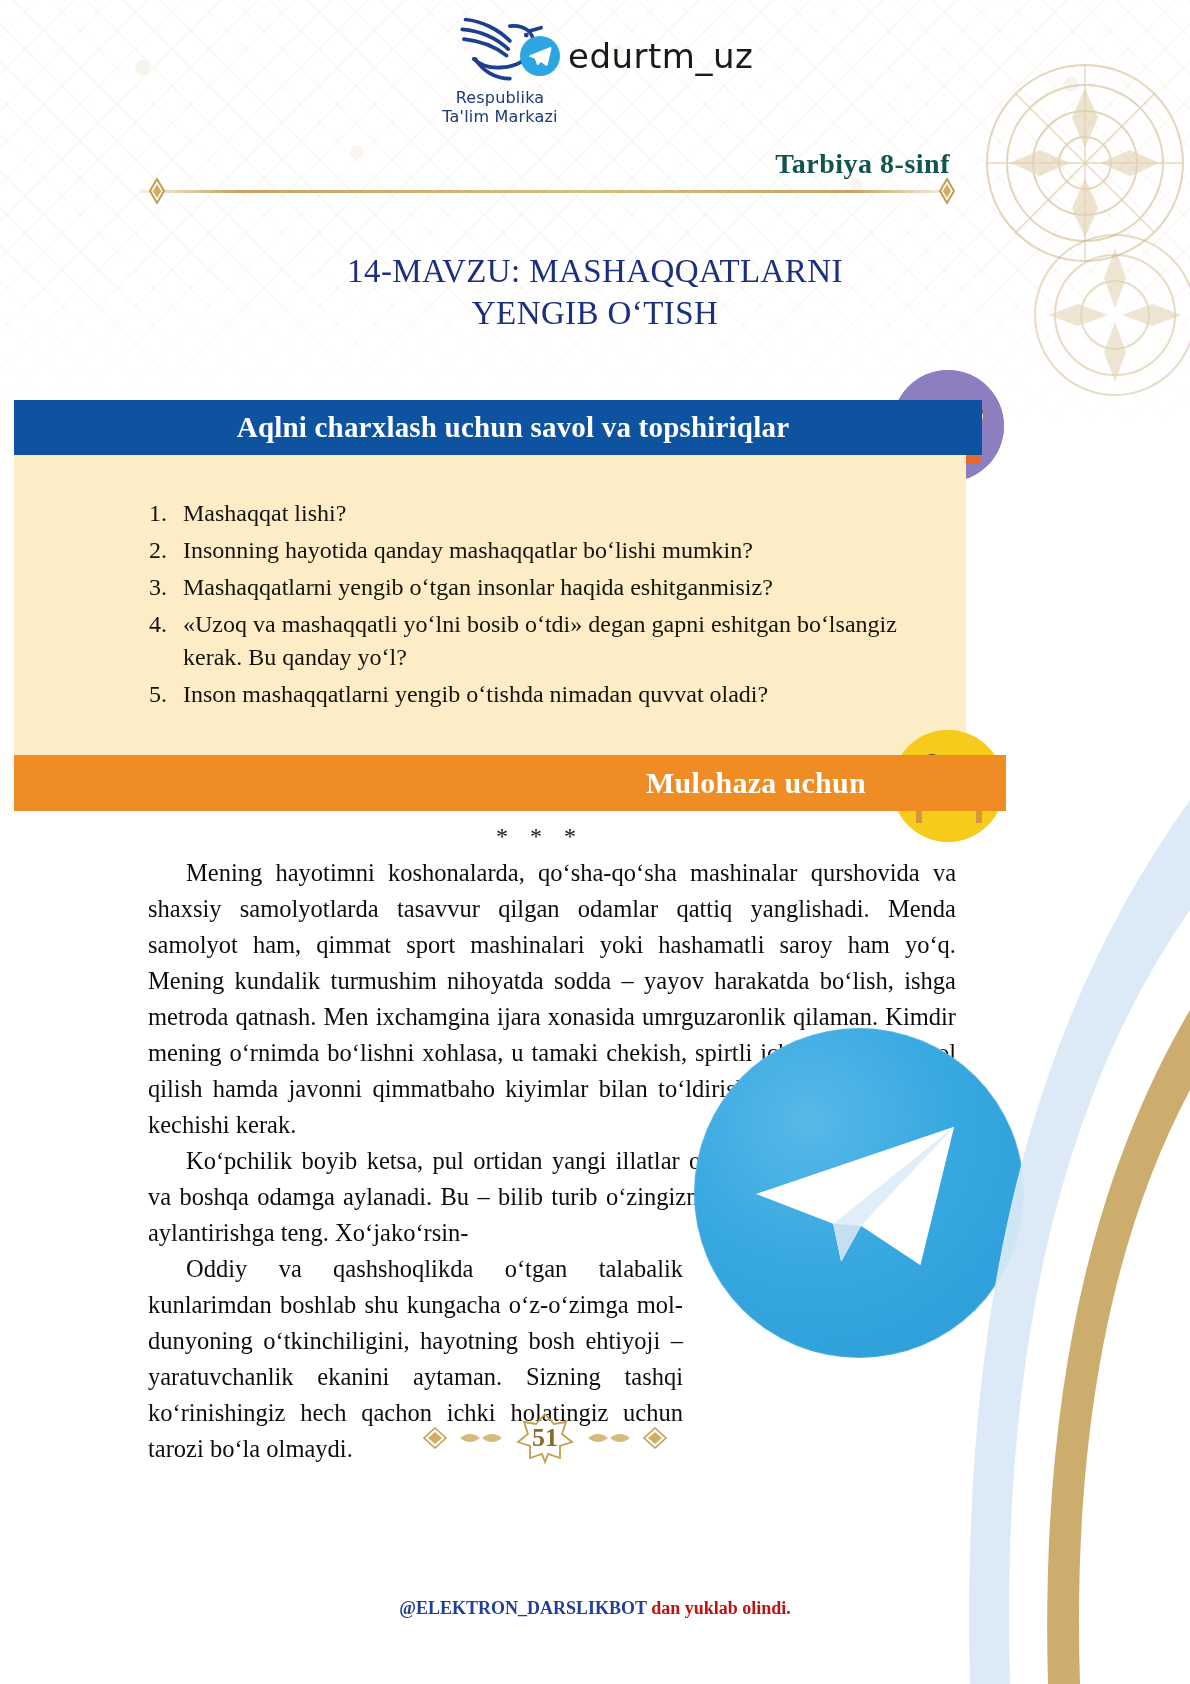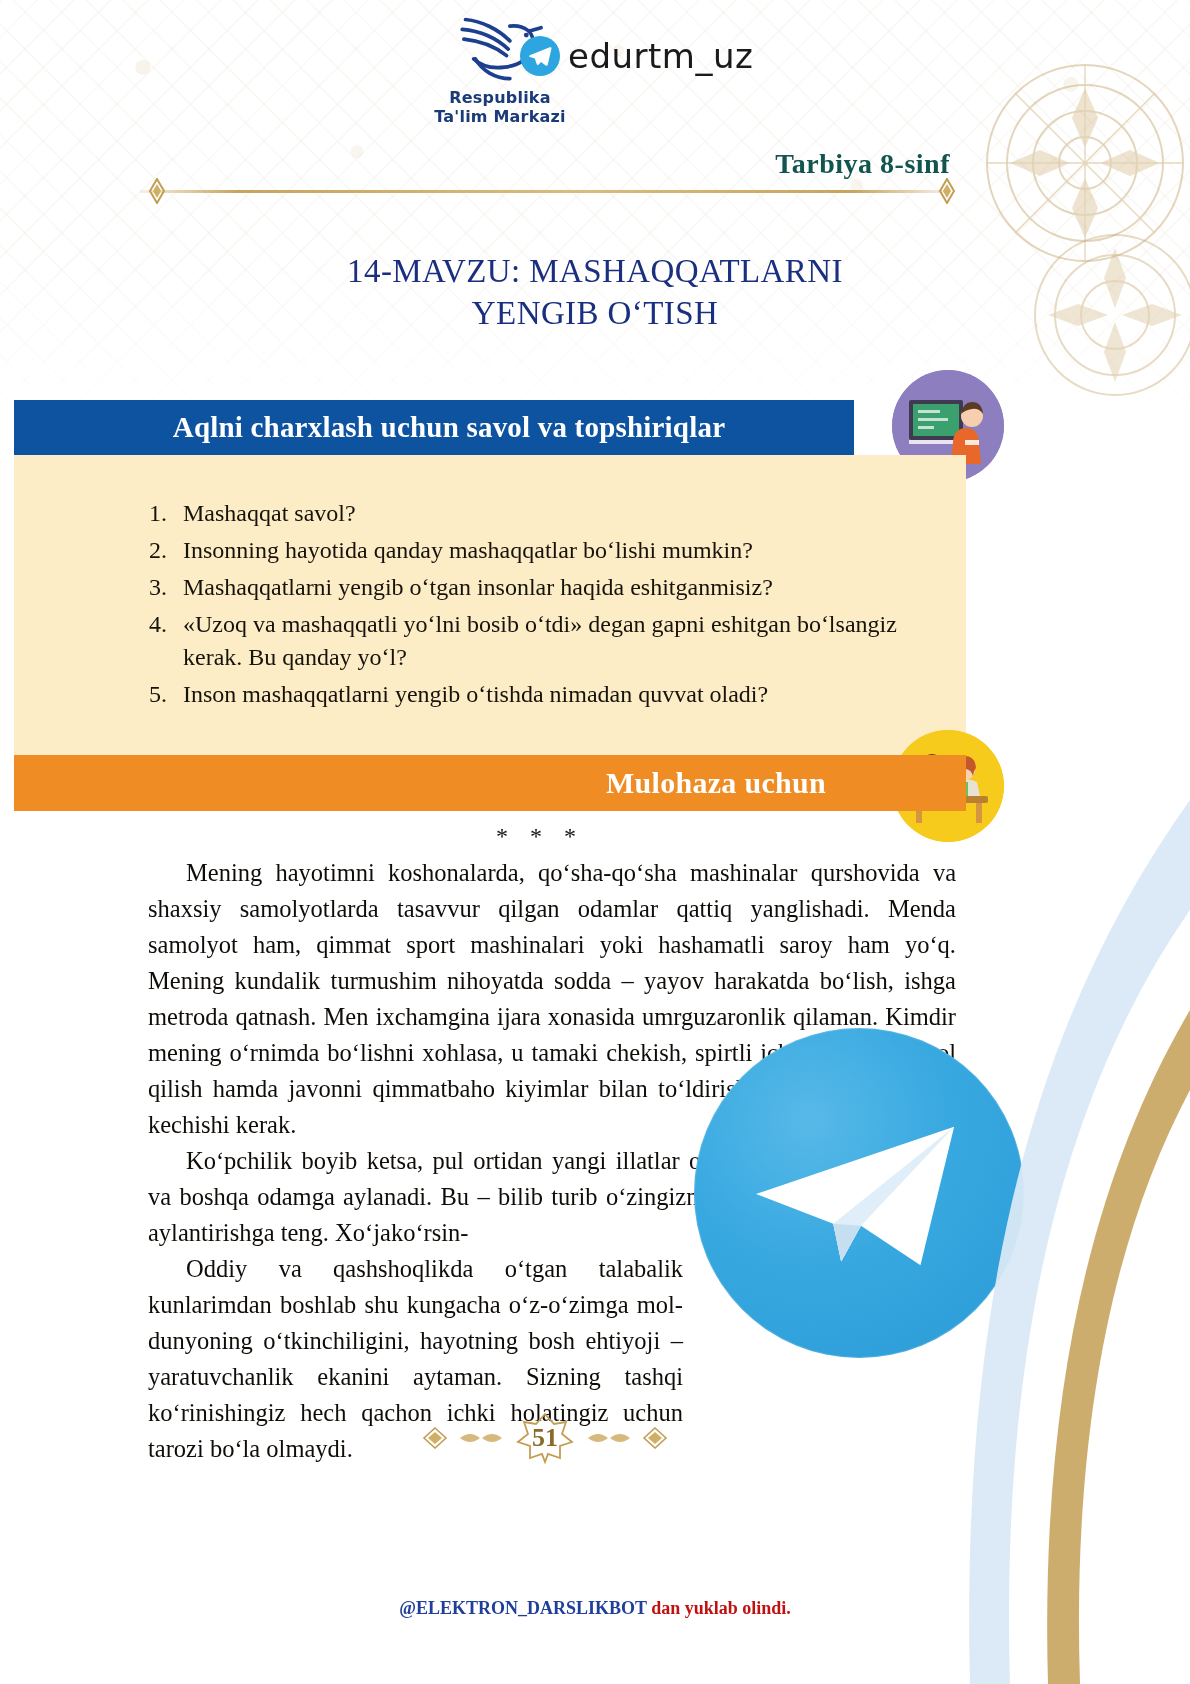--- a/index.html
+++ b/index.html
@@ -63,21 +63,21 @@
     position: absolute;
     left: 430px;
     top: 8px;
     width: 140px;
     text-align: center;
     color: #1b2f6e;
   }
   .logo-dove { width: 100px; height: 78px; margin: 0 auto; display:block; }
   .logo-caption {
     font-family: "DejaVu Sans", sans-serif;
-    font-weight: 700;
+    font-weight: 400;
     font-size: 16px;
     line-height: 19px;
     color: #1b3a7a;
     letter-spacing: 0.2px;
     margin-top: 2px;
   }
 
   .tg-watermark {
     position: absolute;
     left: 520px;
@@ -137,21 +137,21 @@
     line-height: 42px;
     letter-spacing: 0.4px;
     color: #1b2f80;
   }
 
   
   .banner-blue {
     position: absolute;
     left: 14px;
     top: 400px;
-    width: 840px;
+    width: 968px;
     height: 55px;
     background: #0d53a0;
     display: flex;
     align-items: center;
     justify-content: center;
   }
   .banner-blue-text {
     font-family: "Liberation Serif", serif;
     font-weight: 700;
     font-size: 29px;
@@ -213,20 +213,21 @@
   .banner-orange {
     position: absolute;
     left: 14px;
     top: 755px;
     width: 952px;
     height: 56px;
     background: #ef8c23;
     display: flex;
     align-items: center;
     justify-content: flex-end;
+    padding-left: 40px;
   }
   .banner-orange-text {
     font-family: "Liberation Serif", serif;
     font-weight: 700;
     font-size: 30px;
     color: #ffffff;
     padding-right: 140px;
     letter-spacing: 0.3px;
   }
 
@@ -419,21 +420,21 @@
   </div>
 
   <div class="banner-blue">
     <span class="banner-blue-text">Aqlni charxlash uchun savol va topshiriqlar</span>
   </div>
 
   <div class="question-card">
     <ol class="q-list">
       <li class="q-item">
         <span class="q-num">1.</span>
-        <span class="q-text">Mashaqqat savol?</span>
+        <span class="q-text">Mashaqqat lishi?</span>
       </li>
       <li class="q-item">
         <span class="q-num">2.</span>
         <span class="q-text">Insonning hayotida qanday mashaqqatlar bo‘lishi mumkin?</span>
       </li>
       <li class="q-item">
         <span class="q-num">3.</span>
         <span class="q-text">Mashaqqatlarni yengib o‘tgan insonlar haqida eshitganmisiz?</span>
       </li>
       <li class="q-item">

